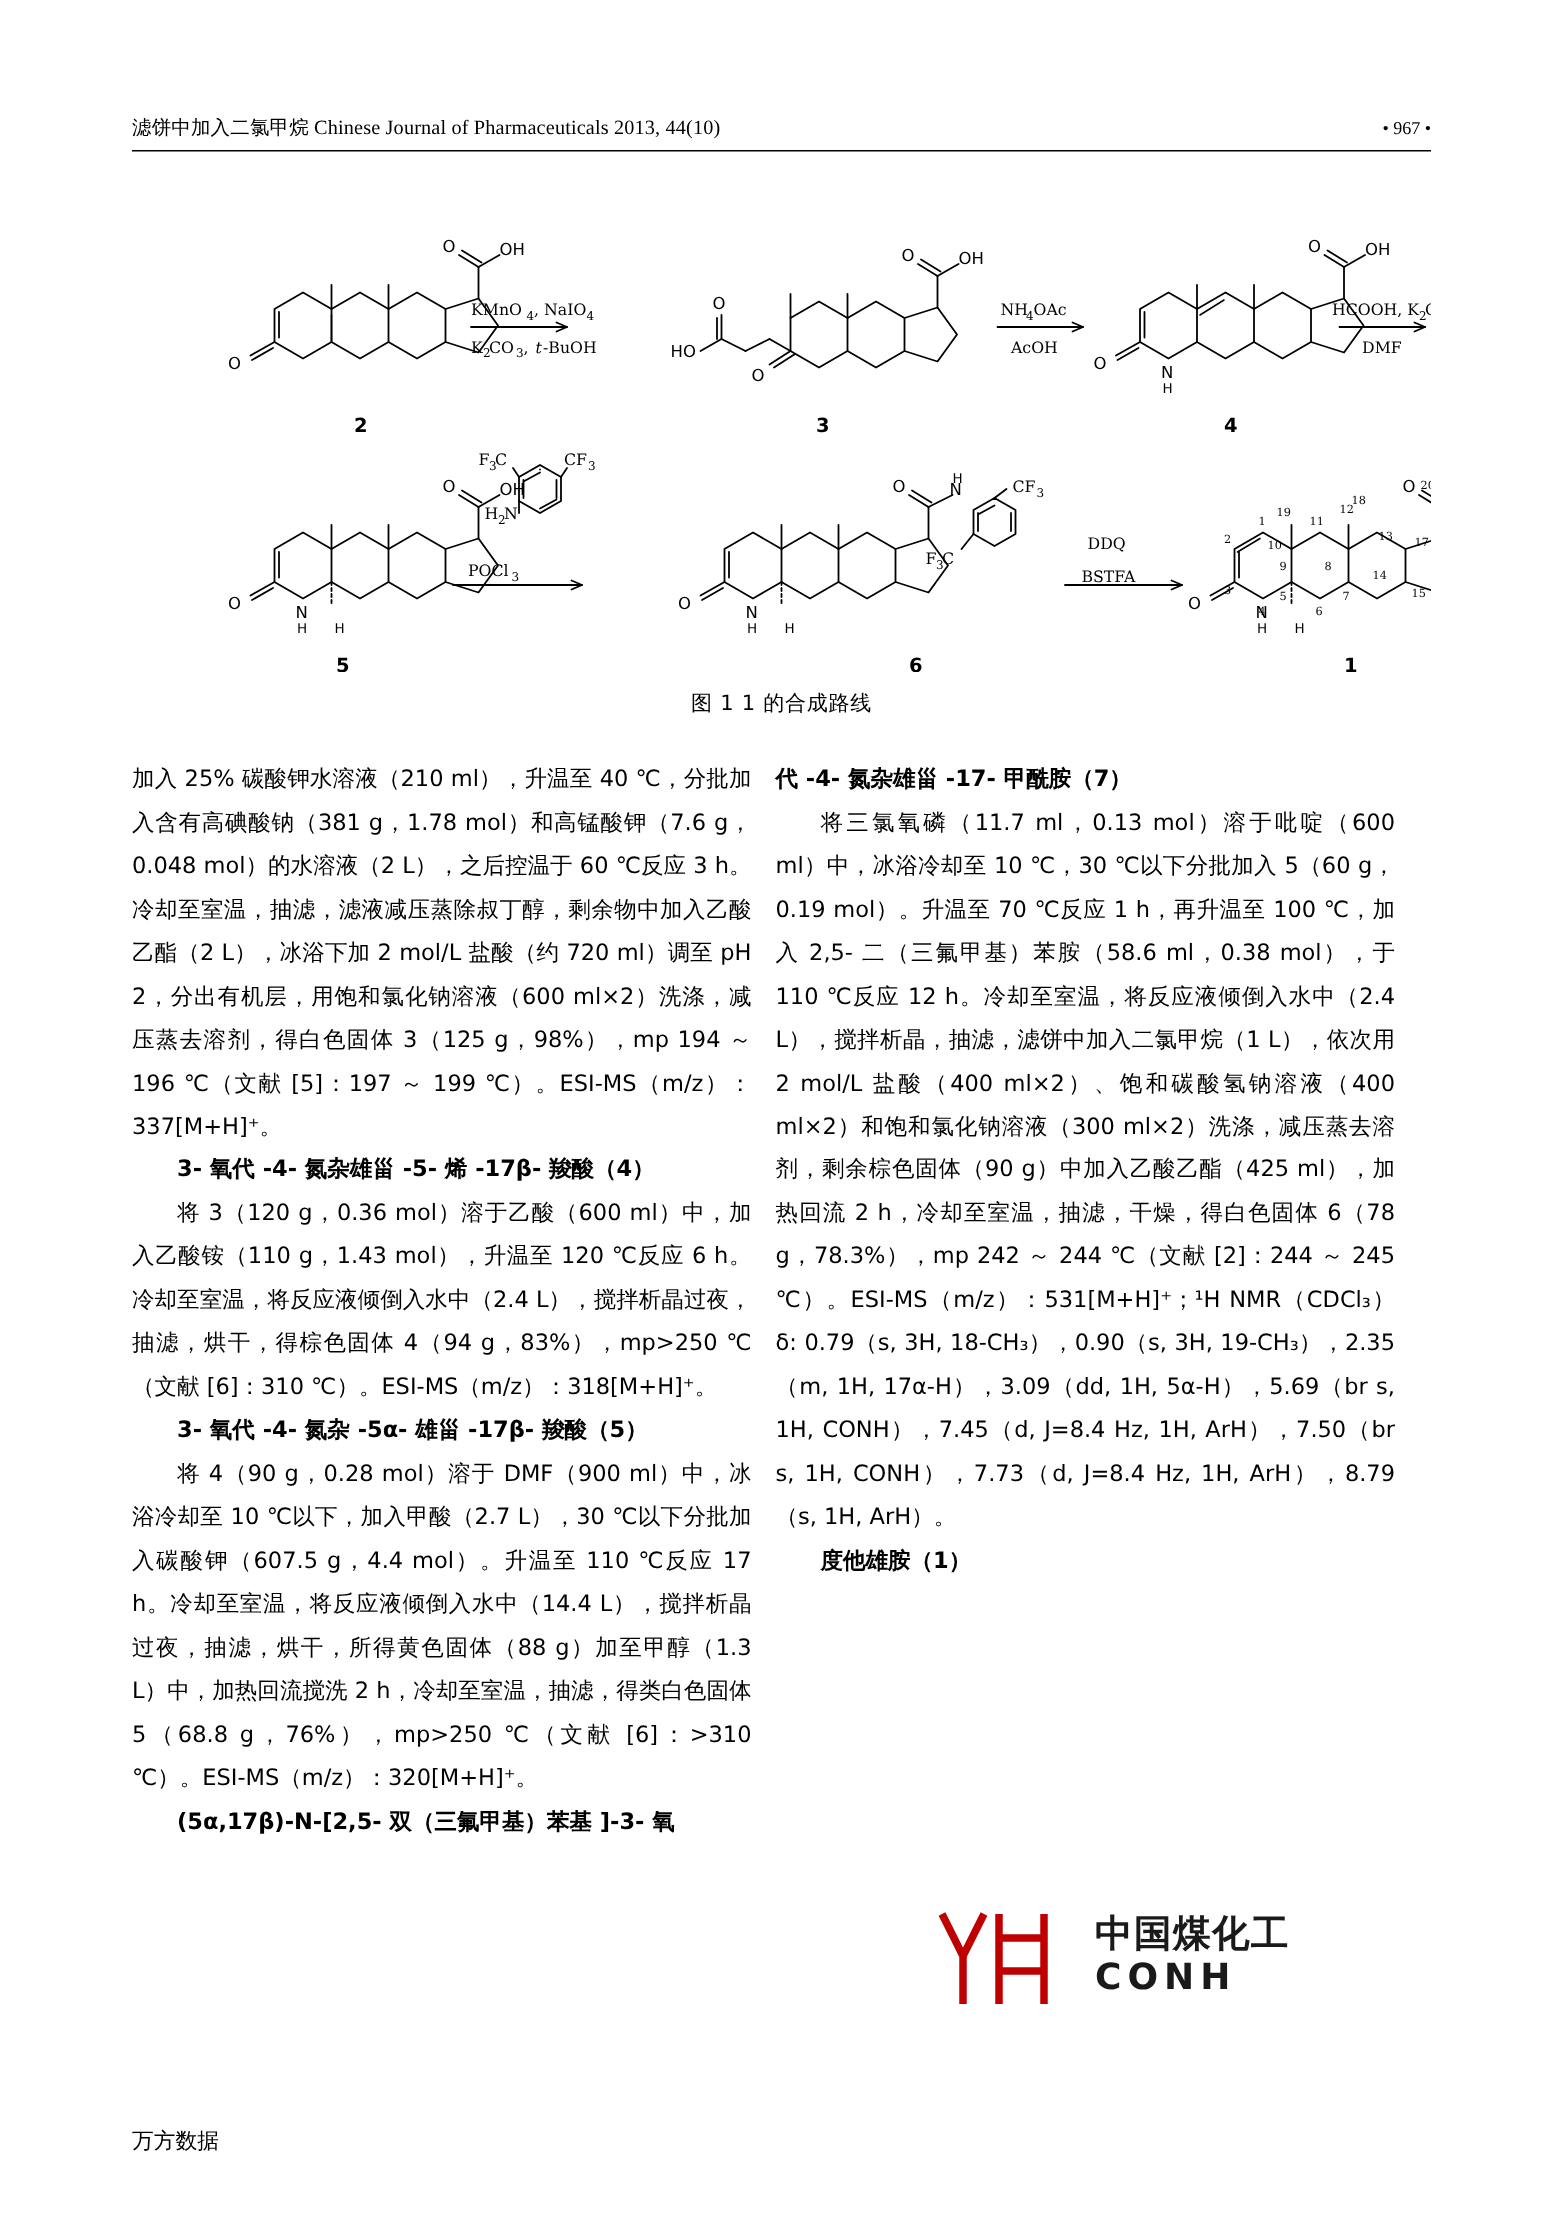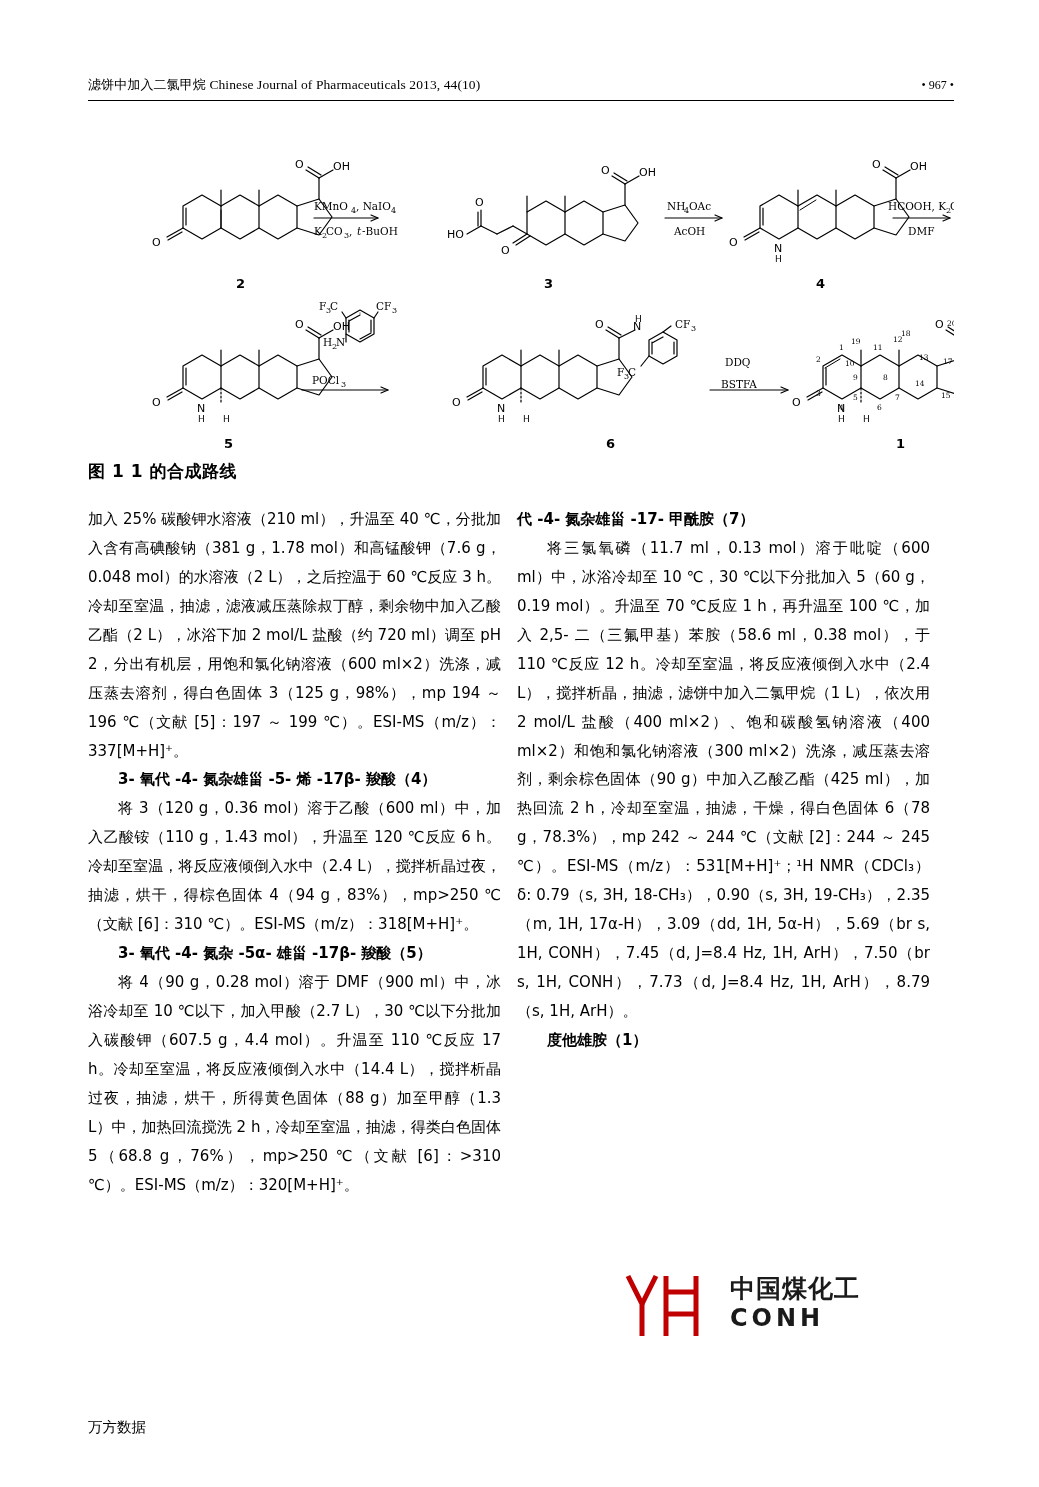--- a/index.html
+++ b/index.html
@@ -63,24 +63,24 @@
     width: 866px;
     height: 340px;
   }
   .scheme svg { display: block; }
 
   .fig-caption {
     position: absolute;
     left: 0;
     top: 342px;
     width: 866px;
-    text-align: left;
-    font-family: "DejaVu Sans", sans-serif;
-    font-weight: bold;
-    font-size: 17px;
+    text-align: center;
+    font-family: "DejaVu Sans", sans-serif;
+    font-weight: normal;
+    font-size: 14px;
     letter-spacing: 0.5px;
   }
 
   
   .body-cols {
     position: absolute;
     left: 88px;
     top: 505px;
     width: 866px;
     display: flex;
@@ -432,20 +432,21 @@
     <div class="fig-caption">图 1   1 的合成路线</div>
   </div>
 
   <div class="body-cols">
     <div class="col">
       <p class="hang">加入 25% 碳酸钾水溶液（210 ml），升温至 40 ℃，分批加入含有高碘酸钠（381 g，1.78 mol）和高锰酸钾（7.6 g，0.048 mol）的水溶液（2 L），之后控温于 60 ℃反应 3 h。冷却至室温，抽滤，滤液减压蒸除叔丁醇，剩余物中加入乙酸乙酯（2 L），冰浴下加 2 mol/L 盐酸（约 720 ml）调至 pH 2，分出有机层，用饱和氯化钠溶液（600 ml×2）洗涤，减压蒸去溶剂，得白色固体 3（125 g，98%），mp 194 ～ 196 ℃（文献 [5]：197 ～ 199 ℃）。ESI-MS（m/z）：337[M+H]⁺。</p>
       <h4>3- 氧代 -4- 氮杂雄甾 -5- 烯 -17β- 羧酸（4）</h4>
       <p class="indent">将 3（120 g，0.36 mol）溶于乙酸（600 ml）中，加入乙酸铵（110 g，1.43 mol），升温至 120 ℃反应 6 h。冷却至室温，将反应液倾倒入水中（2.4 L），搅拌析晶过夜，抽滤，烘干，得棕色固体 4（94 g，83%），mp&gt;250 ℃（文献 [6]：310 ℃）。ESI-MS（m/z）：318[M+H]⁺。</p>
       <h4>3- 氧代 -4- 氮杂 -5α- 雄甾 -17β- 羧酸（5）</h4>
       <p class="indent">将 4（90 g，0.28 mol）溶于 DMF（900 ml）中，冰浴冷却至 10 ℃以下，加入甲酸（2.7 L），30 ℃以下分批加入碳酸钾（607.5 g，4.4 mol）。升温至 110 ℃反应 17 h。冷却至室温，将反应液倾倒入水中（14.4 L），搅拌析晶过夜，抽滤，烘干，所得黄色固体（88 g）加至甲醇（1.3 L）中，加热回流搅洗 2 h，冷却至室温，抽滤，得类白色固体 5（68.8 g，76%），mp&gt;250 ℃（文献 [6]：&gt;310 ℃）。ESI-MS（m/z）：320[M+H]⁺。</p>
+      <h4>(5α,17β)-N-[2,5- 双（三氟甲基）苯基 ]-3- 氧</h4>
     </div>
     <div class="col">
       <h4 class="hang" style="text-indent:0">代 -4- 氮杂雄甾 -17- 甲酰胺（7）</h4>
       <p class="indent">将三氯氧磷（11.7 ml，0.13 mol）溶于吡啶（600 ml）中，冰浴冷却至 10 ℃，30 ℃以下分批加入 5（60 g，0.19 mol）。升温至 70 ℃反应 1 h，再升温至 100 ℃，加入 2,5- 二（三氟甲基）苯胺（58.6 ml，0.38 mol），于 110 ℃反应 12 h。冷却至室温，将反应液倾倒入水中（2.4 L），搅拌析晶，抽滤，滤饼中加入二氯甲烷（1 L），依次用 2 mol/L 盐酸（400 ml×2）、饱和碳酸氢钠溶液（400 ml×2）和饱和氯化钠溶液（300 ml×2）洗涤，减压蒸去溶剂，剩余棕色固体（90 g）中加入乙酸乙酯（425 ml），加热回流 2 h，冷却至室温，抽滤，干燥，得白色固体 6（78 g，78.3%），mp 242 ～ 244 ℃（文献 [2]：244 ～ 245 ℃）。ESI-MS（m/z）：531[M+H]⁺；¹H NMR（CDCl₃）δ: 0.79（s, 3H, 18-CH₃），0.90（s, 3H, 19-CH₃），2.35（m, 1H, 17α-H），3.09（dd, 1H, 5α-H），5.69（br s, 1H, CONH），7.45（d, J=8.4 Hz, 1H, ArH），7.50（br s, 1H, CONH），7.73（d, J=8.4 Hz, 1H, ArH），8.79（s, 1H, ArH）。</p>
       <h4>度他雄胺（1）</h4>
     </div>
   </div>
 
   <div class="watermark">
     <svg width="110" height="80" viewBox="0 0 110 80">

